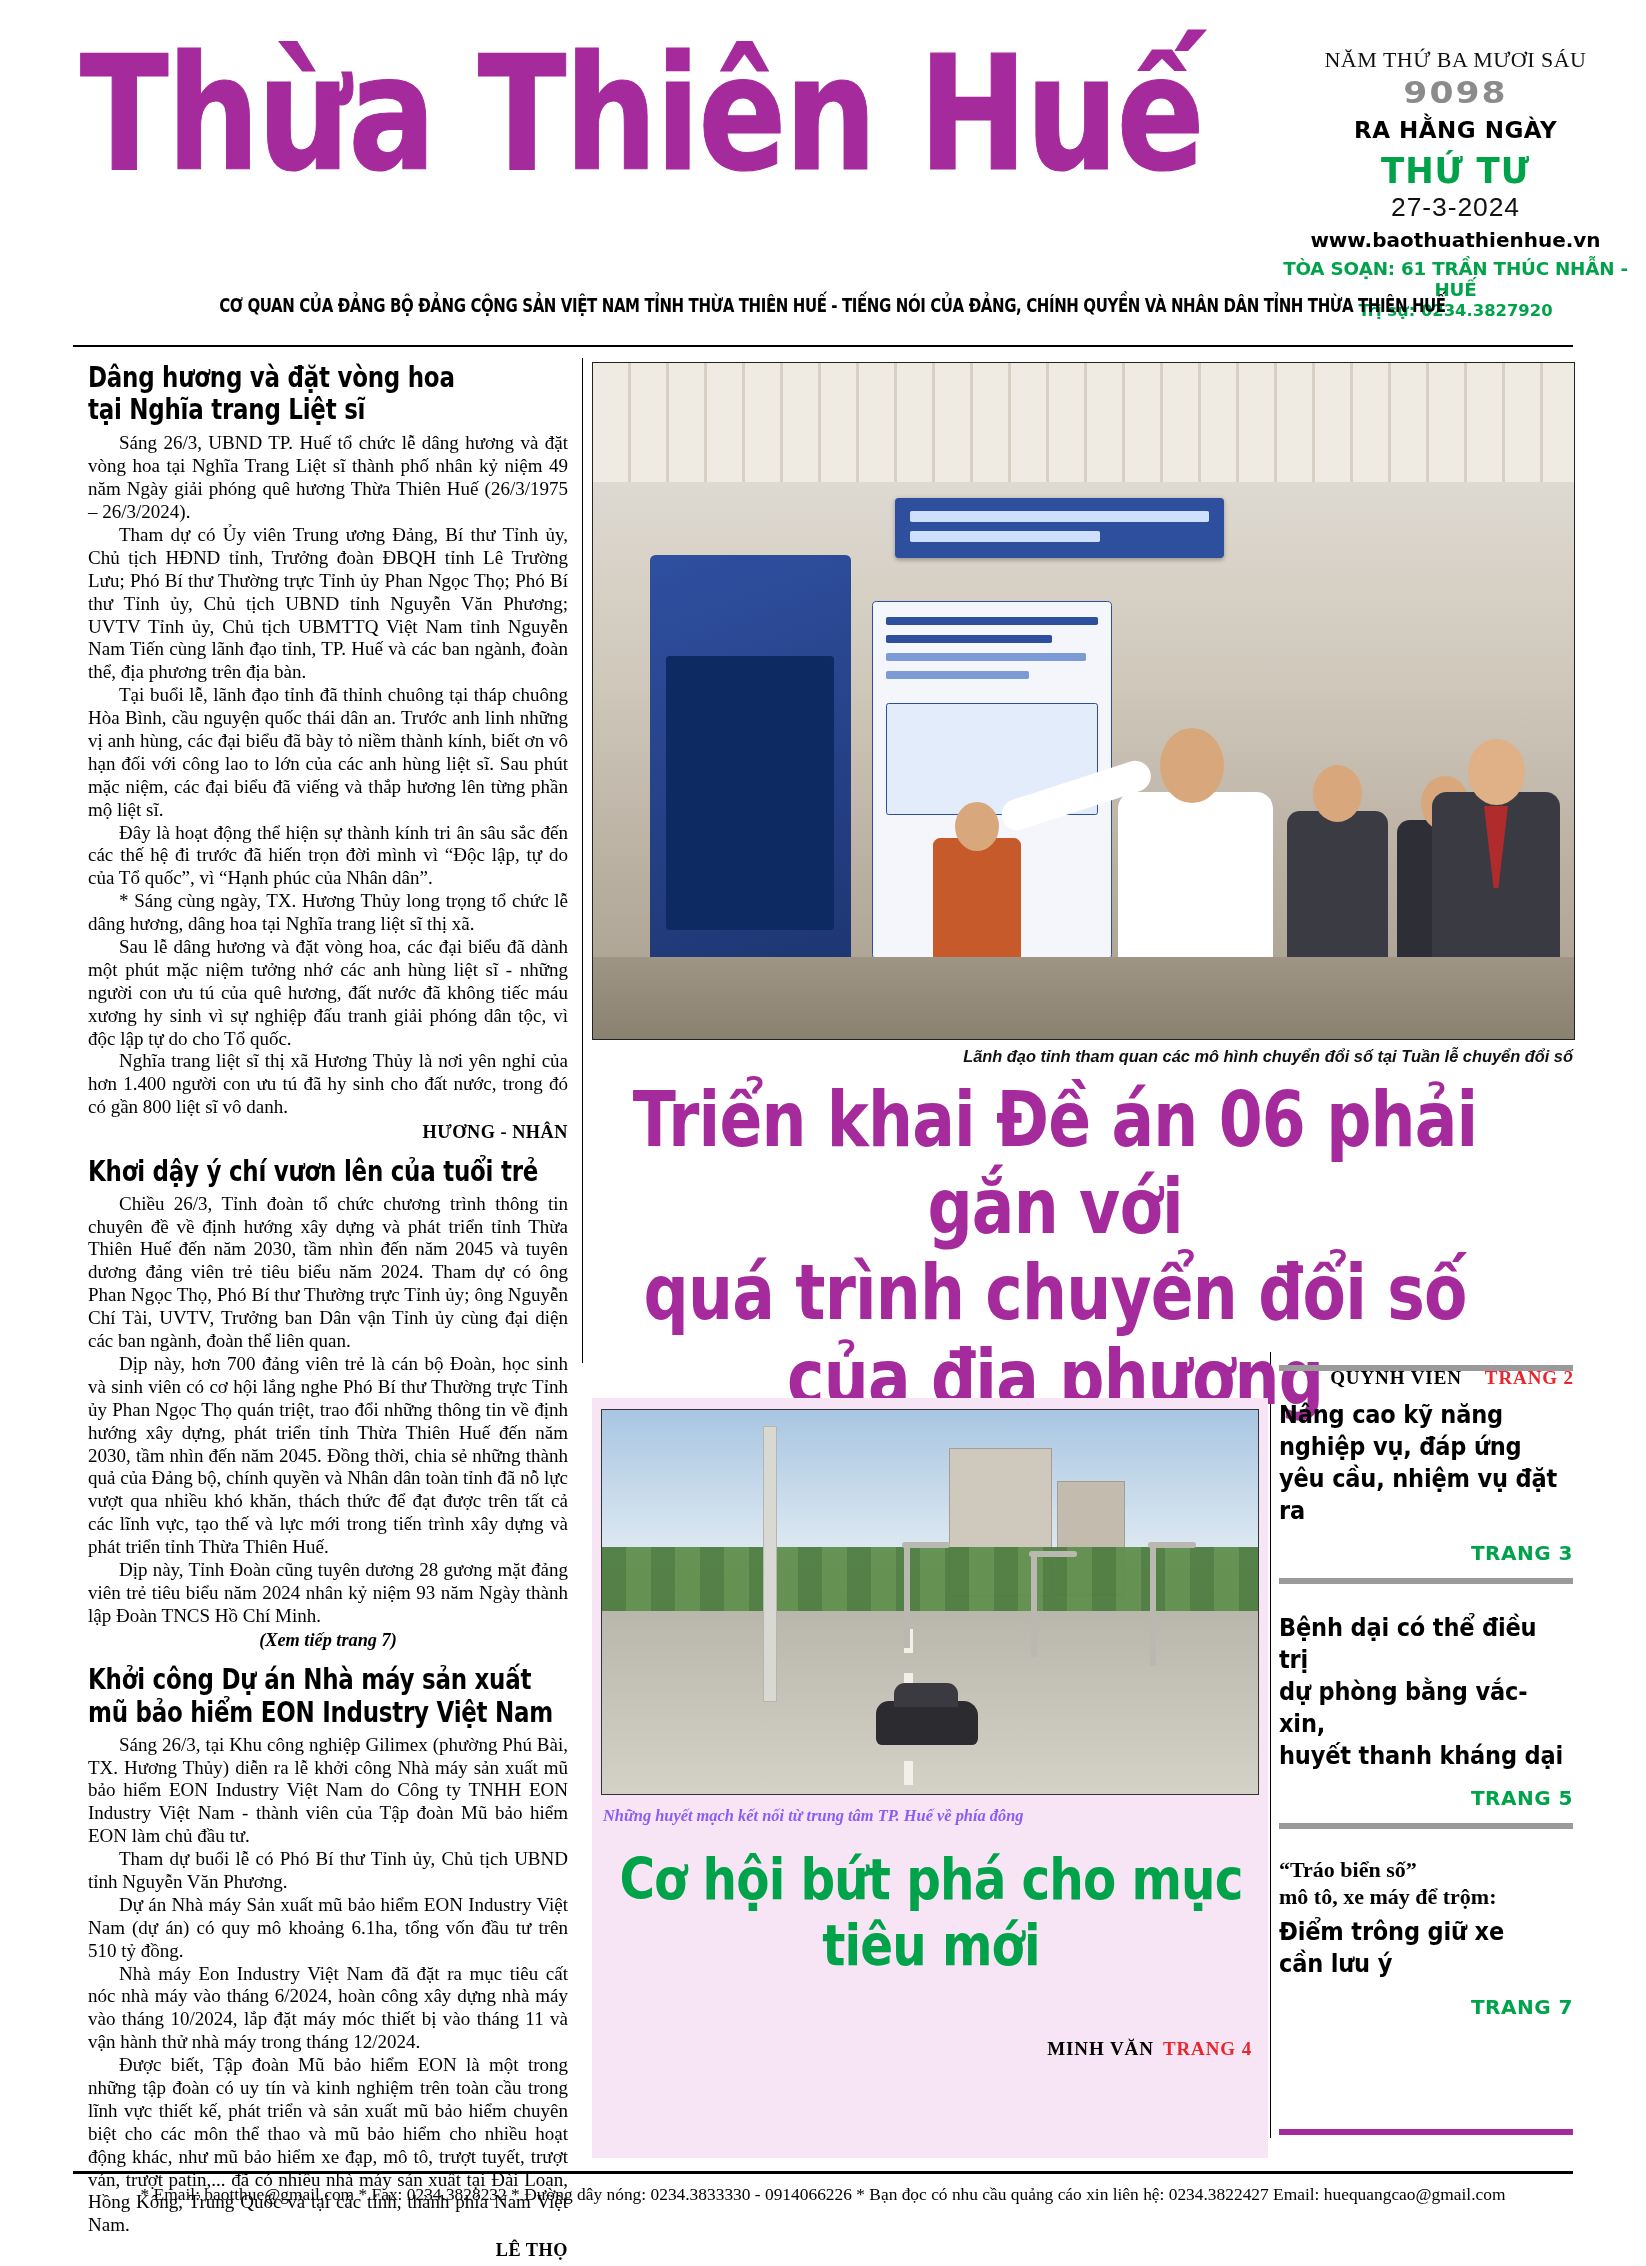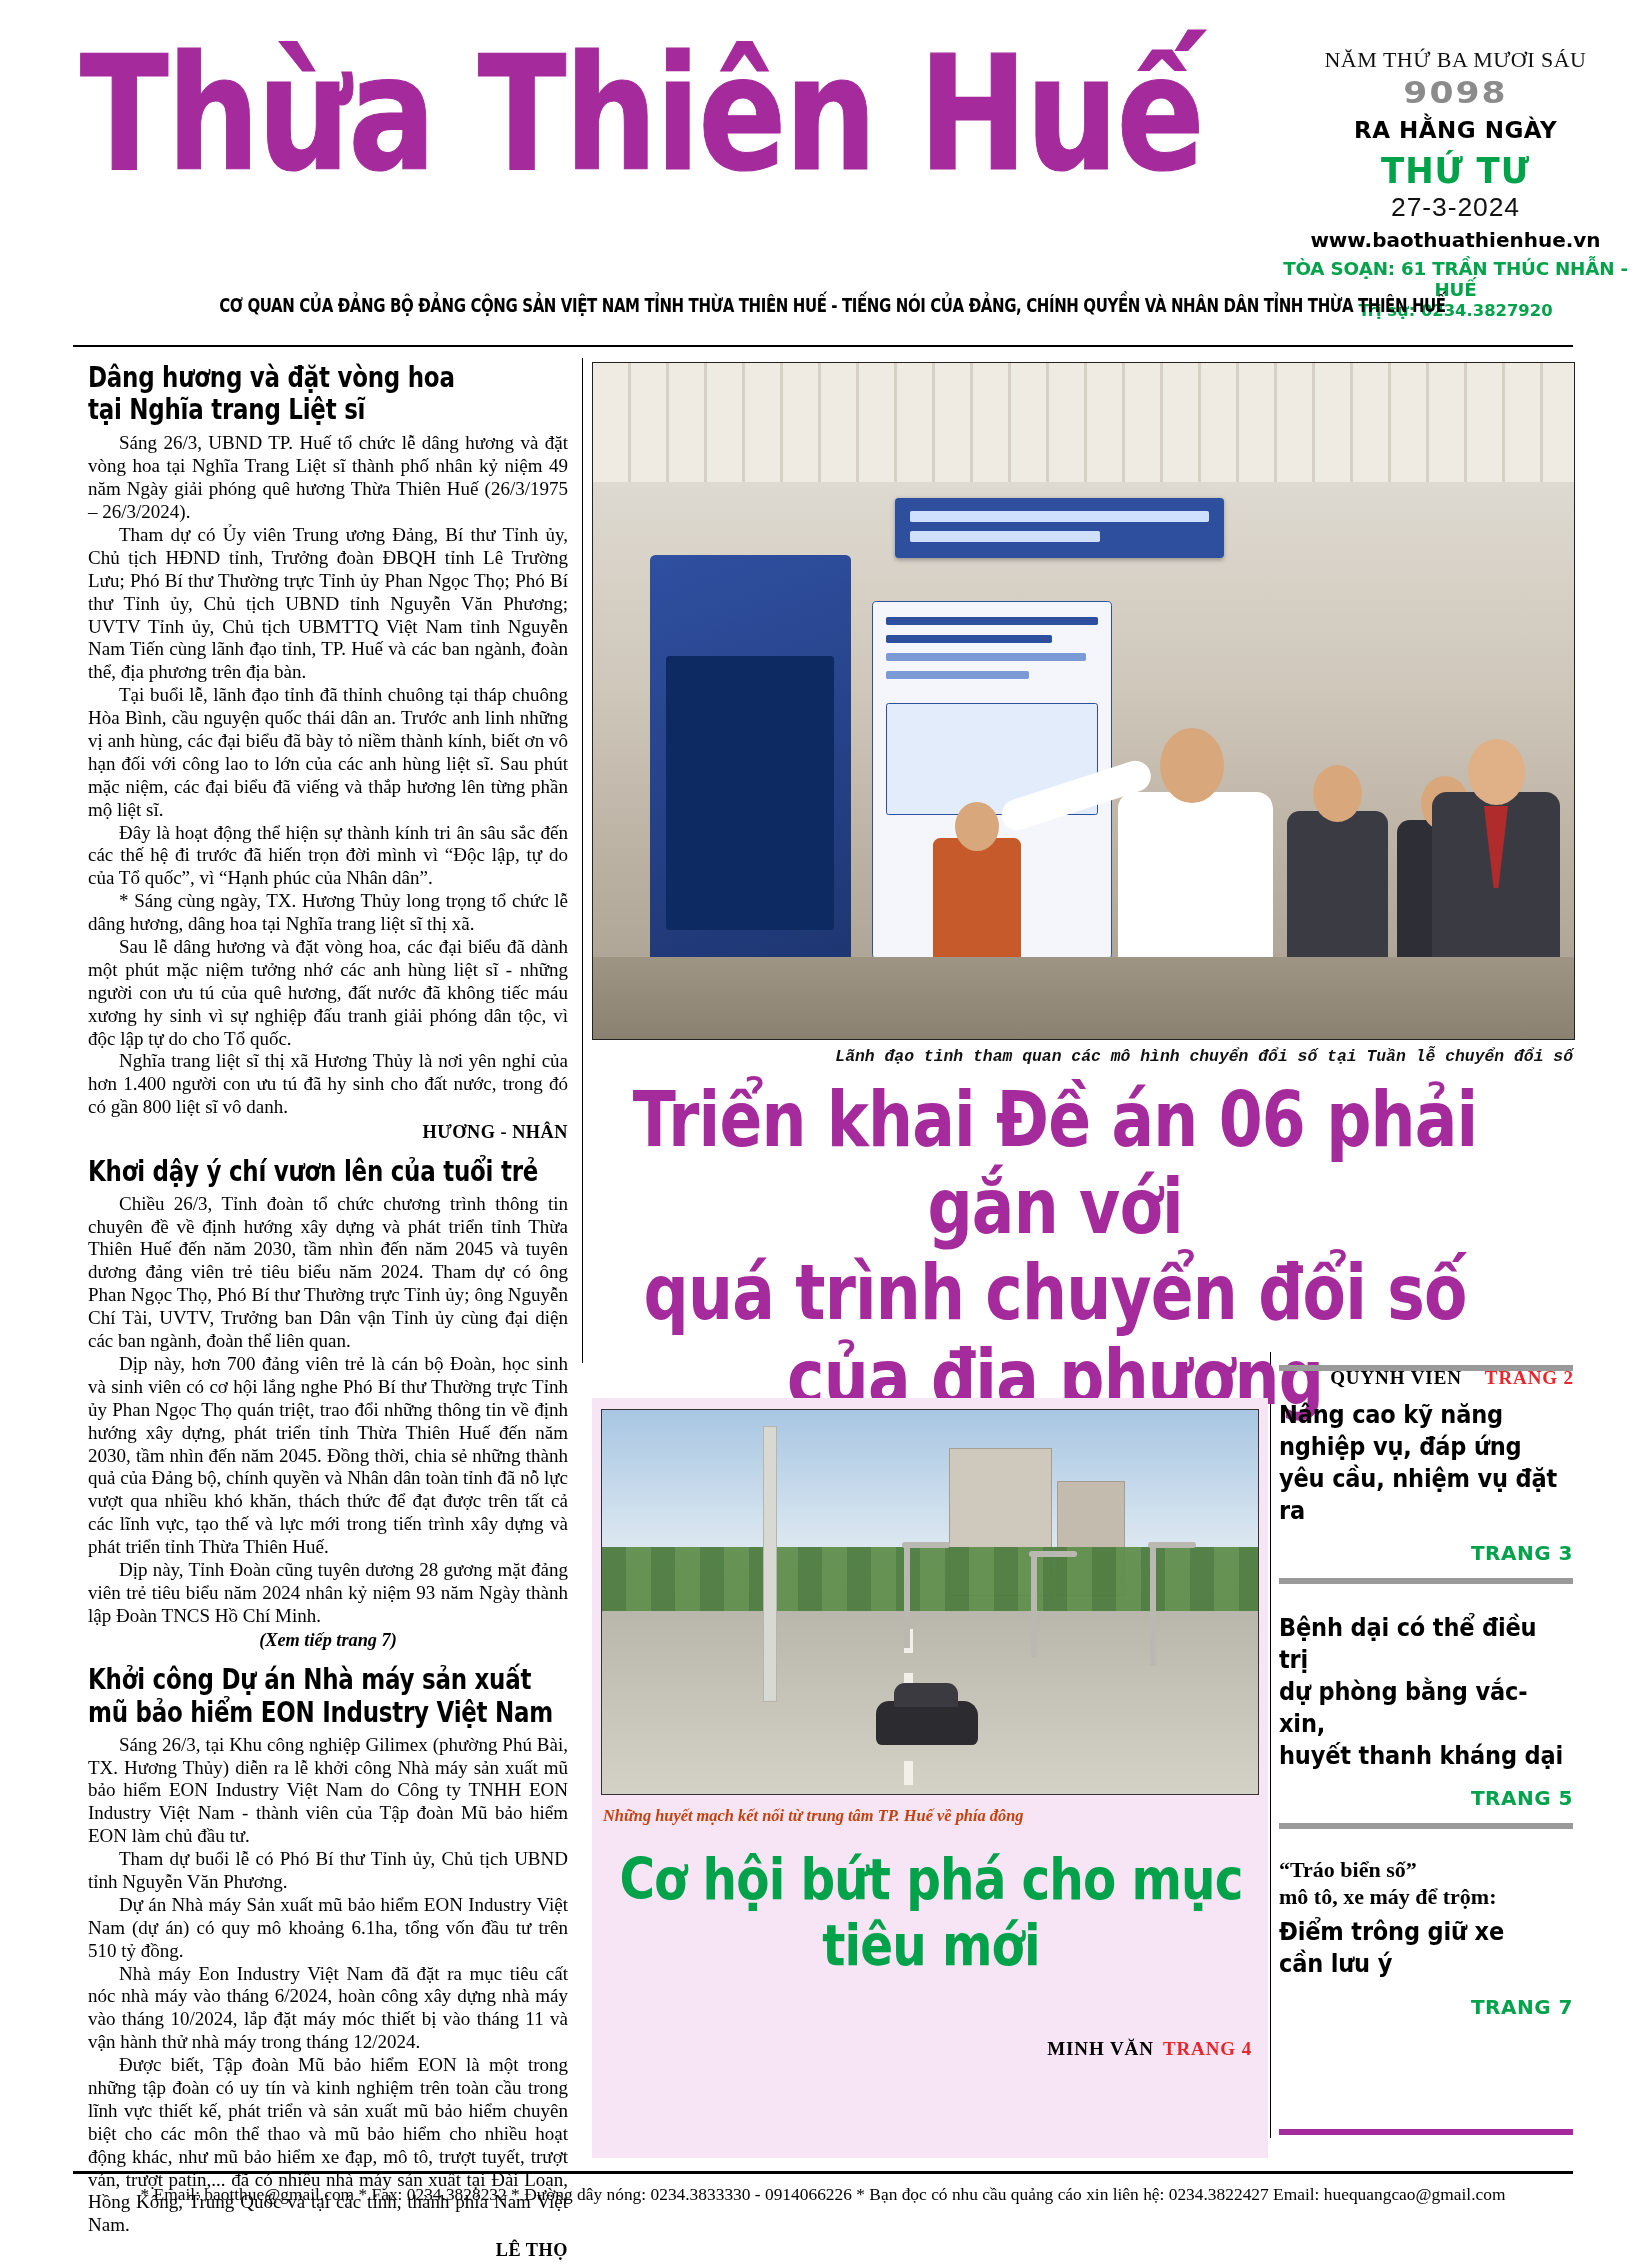--- a/index.html
+++ b/index.html
@@ -48,21 +48,21 @@
   .c1-h2{font-size:28px;line-height:1.16;margin:12.8px 0 4.6px 0;width:585px;}
   .body-txt{font-family:"Liberation Serif",serif;font-size:19px;line-height:1.205;text-align:justify;color:#000;}
   .body-txt p{margin:0;text-indent:31px;}
   .byline{font-family:"Liberation Serif",serif;font-weight:bold;font-size:18.3px;text-align:right;letter-spacing:0.5px;margin-top:2.7px;}
   .seemore{font-family:"Liberation Serif",serif;font-weight:bold;font-style:italic;font-size:18.3px;text-align:center;margin-top:2.7px;}
 
   
   .photo-main{position:absolute;left:592px;top:362px;width:981px;height:676px;
     border:0.9px solid #222;overflow:hidden;background:#cfc9c2;}
   .photo-cap{position:absolute;left:592px;top:1047px;width:981px;text-align:right;
-    font-family:Liberation Mono, monospace;font-style:italic;font-weight:bold;font-size:16.4px;color:#111;}
+    font-family:Liberation Sans, sans-serif;font-style:italic;font-weight:bold;font-size:16.4px;color:#111;}
 
   .mega-headline{
     position:absolute;left:592px;top:1078px;width:996px;
     font-family:"DejaVu Sans",sans-serif;font-weight:bold;font-size:68px;line-height:1.13;
     color:#a52a9c;text-align:center;letter-spacing:-0.9px;
     transform:scaleX(.93) scaleY(1.12);transform-origin:left top;
   }
   .mega-credit{position:absolute;left:1033px;top:1367px;width:541px;text-align:right;
      font-family:"Liberation Serif",serif;font-weight:bold;font-size:19px;letter-spacing:0.9px;}
   .mega-credit .pg{color:#e8262b;margin-left:23px;}
@@ -72,21 +72,21 @@
   .sb-div{height:6.4px;background:#9a9a9a;margin:12.8px 0 27.4px 0;}
   .sb-title{font-family:"DejaVu Sans",sans-serif;font-weight:bold;font-size:25.6px;line-height:1.25;
     transform:scaleX(.88);transform-origin:left center;width:334px;letter-spacing:-0.2px;}
   .sb-kicker{font-family:"Liberation Serif",serif;font-weight:bold;font-size:22px;line-height:1.22;margin-bottom:5.5px;}
   .sb-page{font-family:"DejaVu Sans",sans-serif;font-weight:bold;font-size:20px;color:#00a24a;text-align:right;margin-top:14.6px;letter-spacing:0.5px;}
 
   
   .bottom-block{position:absolute;left:592px;top:1398px;width:676px;height:760px;background:#f7e4f4;}
   .bb-photo{position:absolute;left:9.1px;top:11px;width:656px;height:384px;border:0.9px solid #333;overflow:hidden;background:#bfc8c0;}
   .bb-cap{position:absolute;left:11px;top:408px;width:654px;
-    font-family:"Liberation Serif",serif;font-style:italic;font-weight:bold;font-size:16.4px;color:#c2410c;}
+    font-family:"Liberation Serif",serif;font-style:italic;font-weight:bold;font-size:16.4px;color:#8b5cf6;}
   .bb-headline{position:absolute;left:9.1px;top:448px;width:660px;text-align:center;
     font-family:"DejaVu Sans",sans-serif;font-weight:bold;font-size:51px;color:#00a24a;letter-spacing:-0.9px;
     transform:scaleX(.95) scaleY(1.12);transform-origin:center top;}
   .bb-credit{position:absolute;left:9.1px;top:640px;width:651px;text-align:right;
     font-family:"Liberation Serif",serif;font-weight:bold;font-size:19px;letter-spacing:0.9px;}
   .bb-credit .pg{color:#e8262b;margin-left:9.1px;}
 
   
   .purple-rule{position:absolute;left:1279px;top:2129px;width:294px;height:6.4px;background:#a52a9c;}
   .footer{position:absolute;left:73px;top:2184px;width:1500px;text-align:center;

